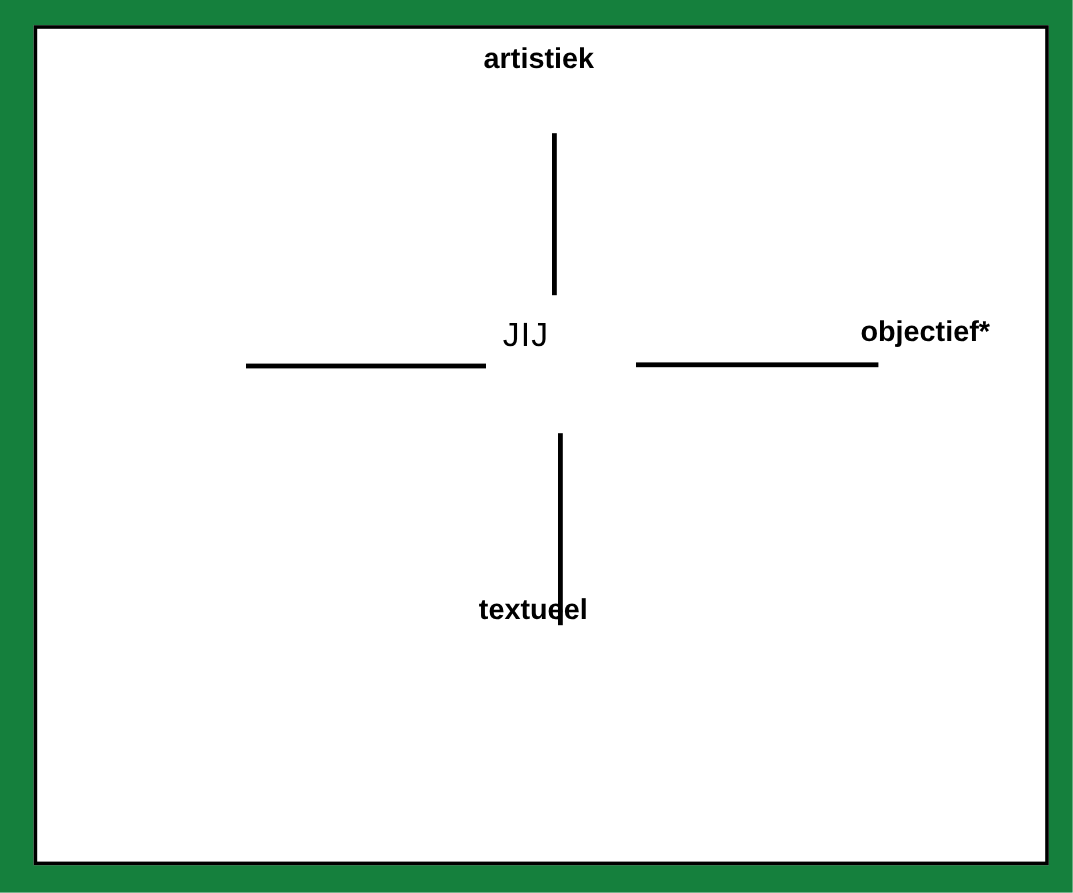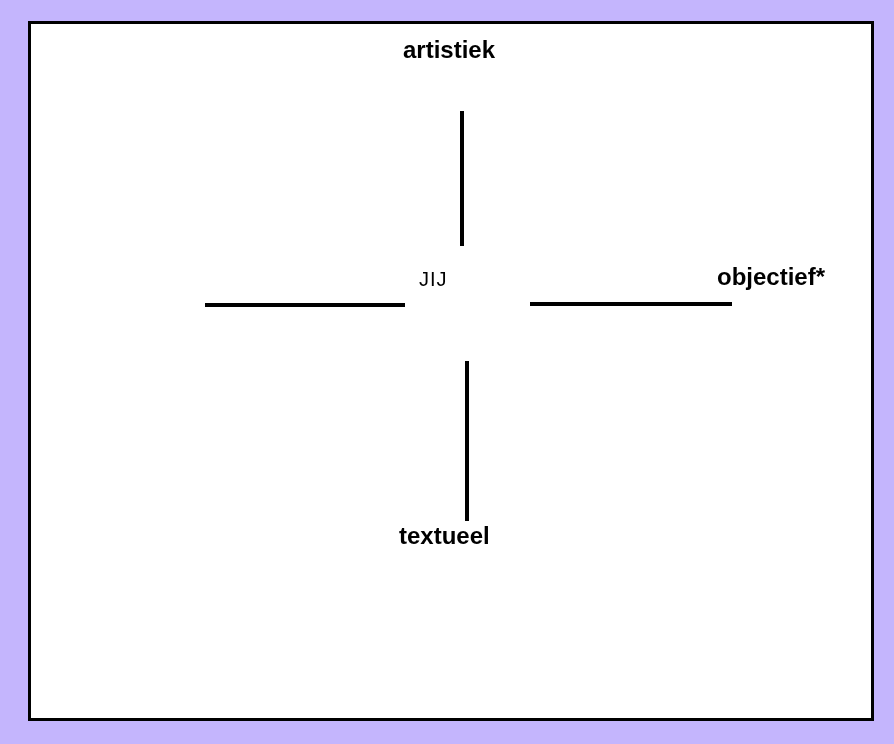--- a/index.html
+++ b/index.html
@@ -4,21 +4,21 @@
 <style>
   html, body {
     margin: 0;
     padding: 0;
     background: #ffffff;
   }
   .canvas {
     position: relative;
     width: 894px;
     height: 744px;
-    background: #c4b5fd;
+    background: #15803d;
     font-family: "Liberation Sans", sans-serif;
     color: #000000;
     overflow: hidden;
   }
   .frame {
     position: absolute;
     left: 28px;
     top: 21px;
     width: 846px;
     height: 700px;
@@ -28,21 +28,21 @@
   }
   .axis-label {
     position: absolute;
     font-size: 24px;
     font-weight: bold;
     line-height: 24px;
     white-space: nowrap;
   }
   .center-label {
     position: absolute;
-    font-size: 20px;
+    font-size: 28px;
     font-weight: normal;
     line-height: 24px;
     white-space: nowrap;
     letter-spacing: 1px;
   }
   .line {
     position: absolute;
     background: #000000;
   }
   .line-up {
@@ -65,21 +65,21 @@
   }
   .line-right {
     left: 499px;
     top: 278px;
     width: 202px;
     height: 4px;
   }
   .label-top    { left: 403px; top: 38px;  }
   .label-left   { left: 34px;  top: 265px; }
   .label-right  { left: 717px; top: 265px; }
-  .label-bottom { left: 399px; top: 524px; }
+  .label-bottom { left: 399px; top: 497px; }
   .label-center { left: 419px; top: 267px; }
 </style>
 </head>
 <body>
 
 <div class="canvas">
   <div class="frame">
 
     <div class="canvas-inner"></div>
 

